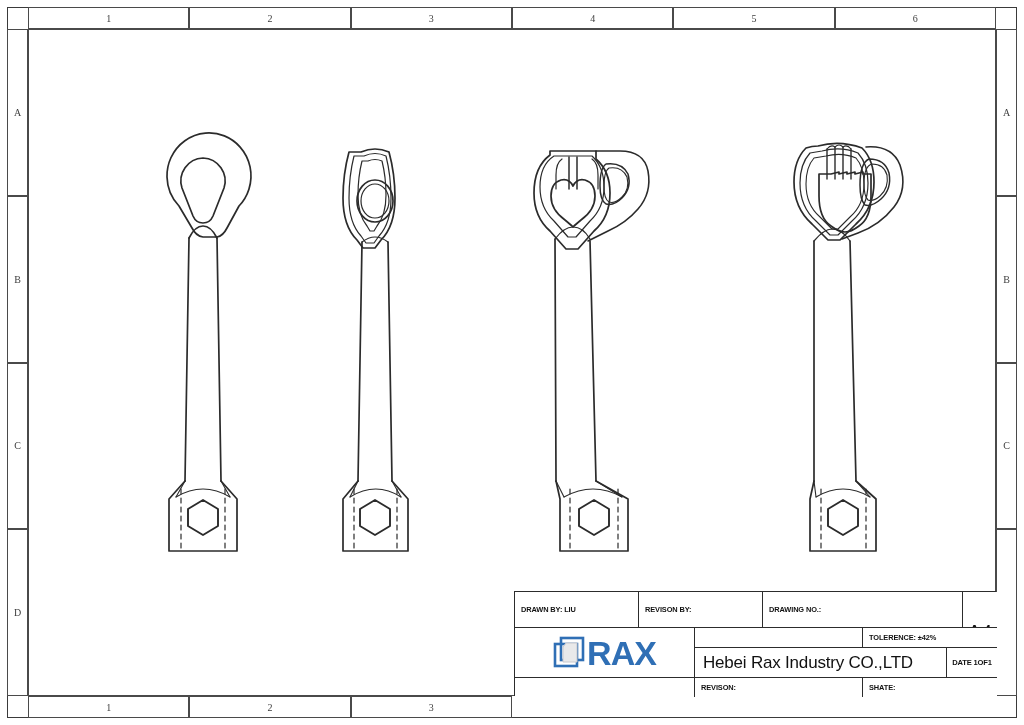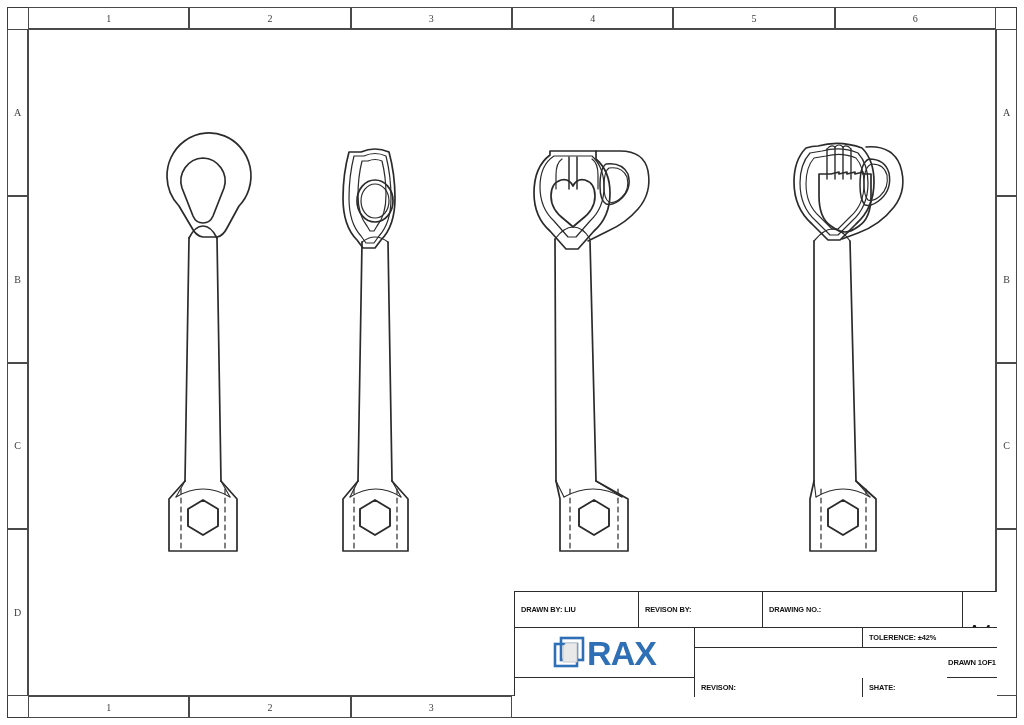--- a/index.html
+++ b/index.html
@@ -439,22 +439,25 @@
           <path d="M13 7 L24 7 L24 26 L10 26 L10 11 Z" fill="#e9e9ea" stroke="#c8c8cc" stroke-width="1"></path>
         </svg>
         <span class="logo-text">RAX</span>
       </div>
     </div>
     <div class="tb-cell" style="left:180px;top:36px;width:168px;height:20px;"></div>
     <div class="tb-cell" style="left:348px;top:36px;width:134px;height:20px;border-right:none;">
       <span class="tb-lbl">TOLERENCE:  ±42%</span>
     </div>
 
+    <div class="tb-cell" style="left:180px;top:56px;width:252px;height:30px;">
+      <span class="tb-company">Hebei Rax Industry CO.,LTD</span>
+    </div>
     <div class="tb-cell" style="left:432px;top:56px;width:50px;height:30px;border-right:none;">
-      <span class="tb-sheet">DRAWN 1OF1</span>
+      <span class="tb-sheet">DATE 1OF1</span>
     </div>
 
     <div class="tb-cell nb-b" style="left:0;top:86px;width:180px;height:19px;"></div>
     <div class="tb-cell nb-b" style="left:180px;top:86px;width:168px;height:19px;">
       <span class="tb-lbl">REVISON:</span>
     </div>
     <div class="tb-cell nb-b nb-r" style="left:348px;top:86px;width:134px;height:19px;">
       <span class="tb-lbl">SHATE:</span>
     </div>
 

